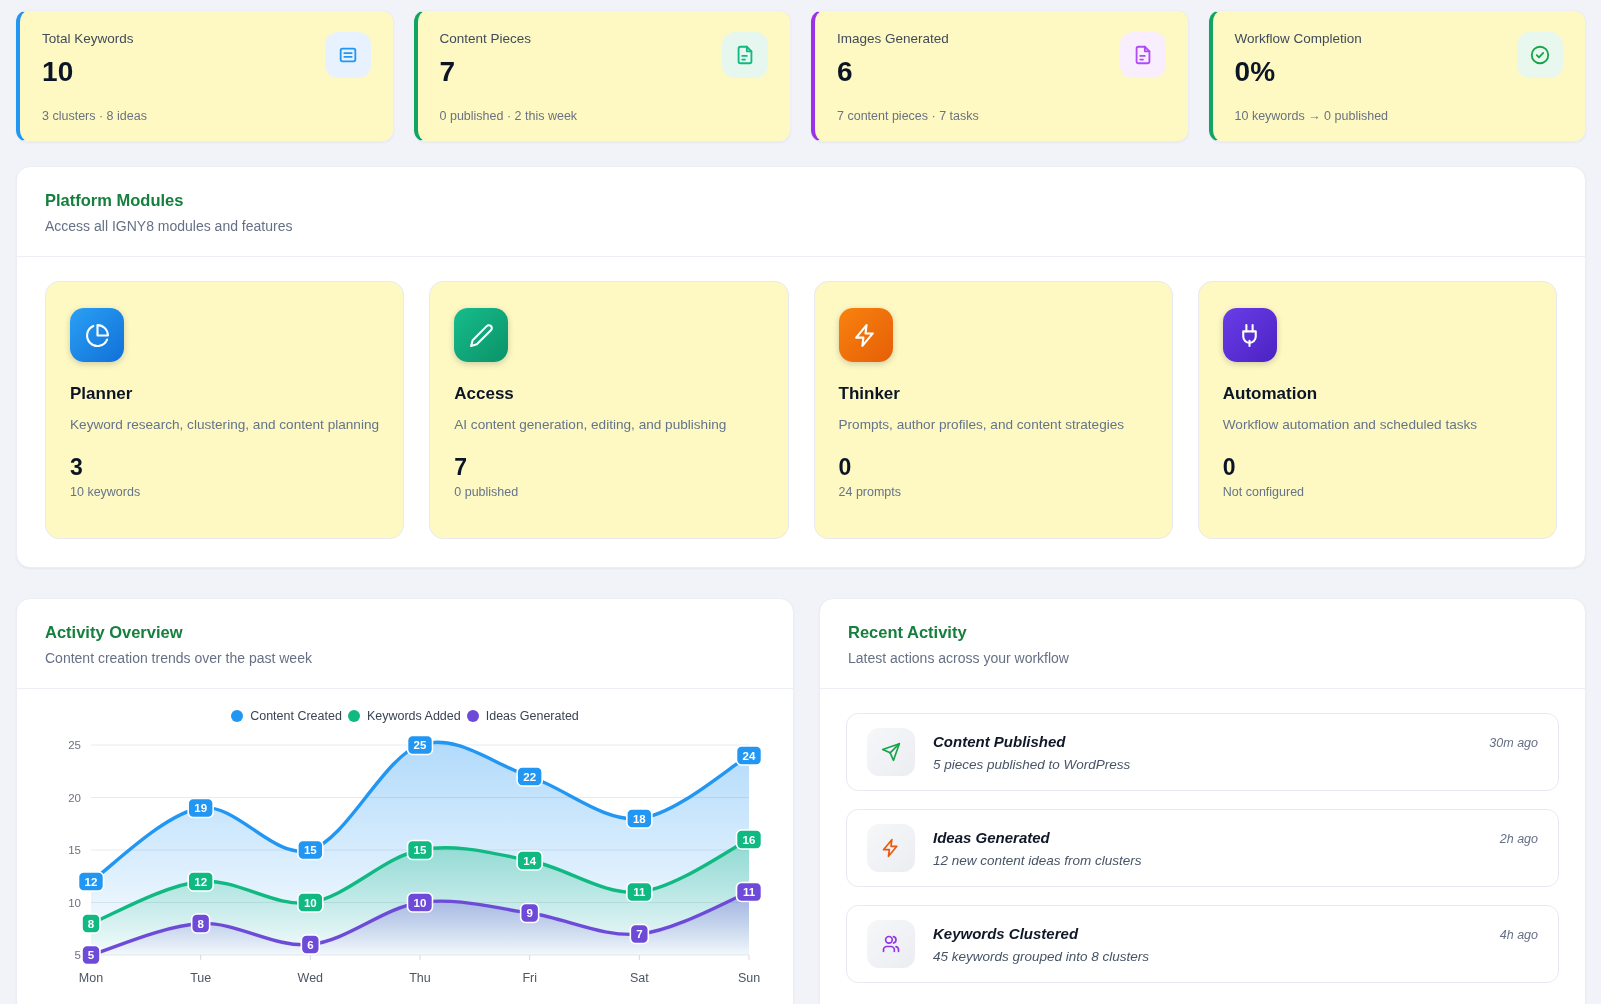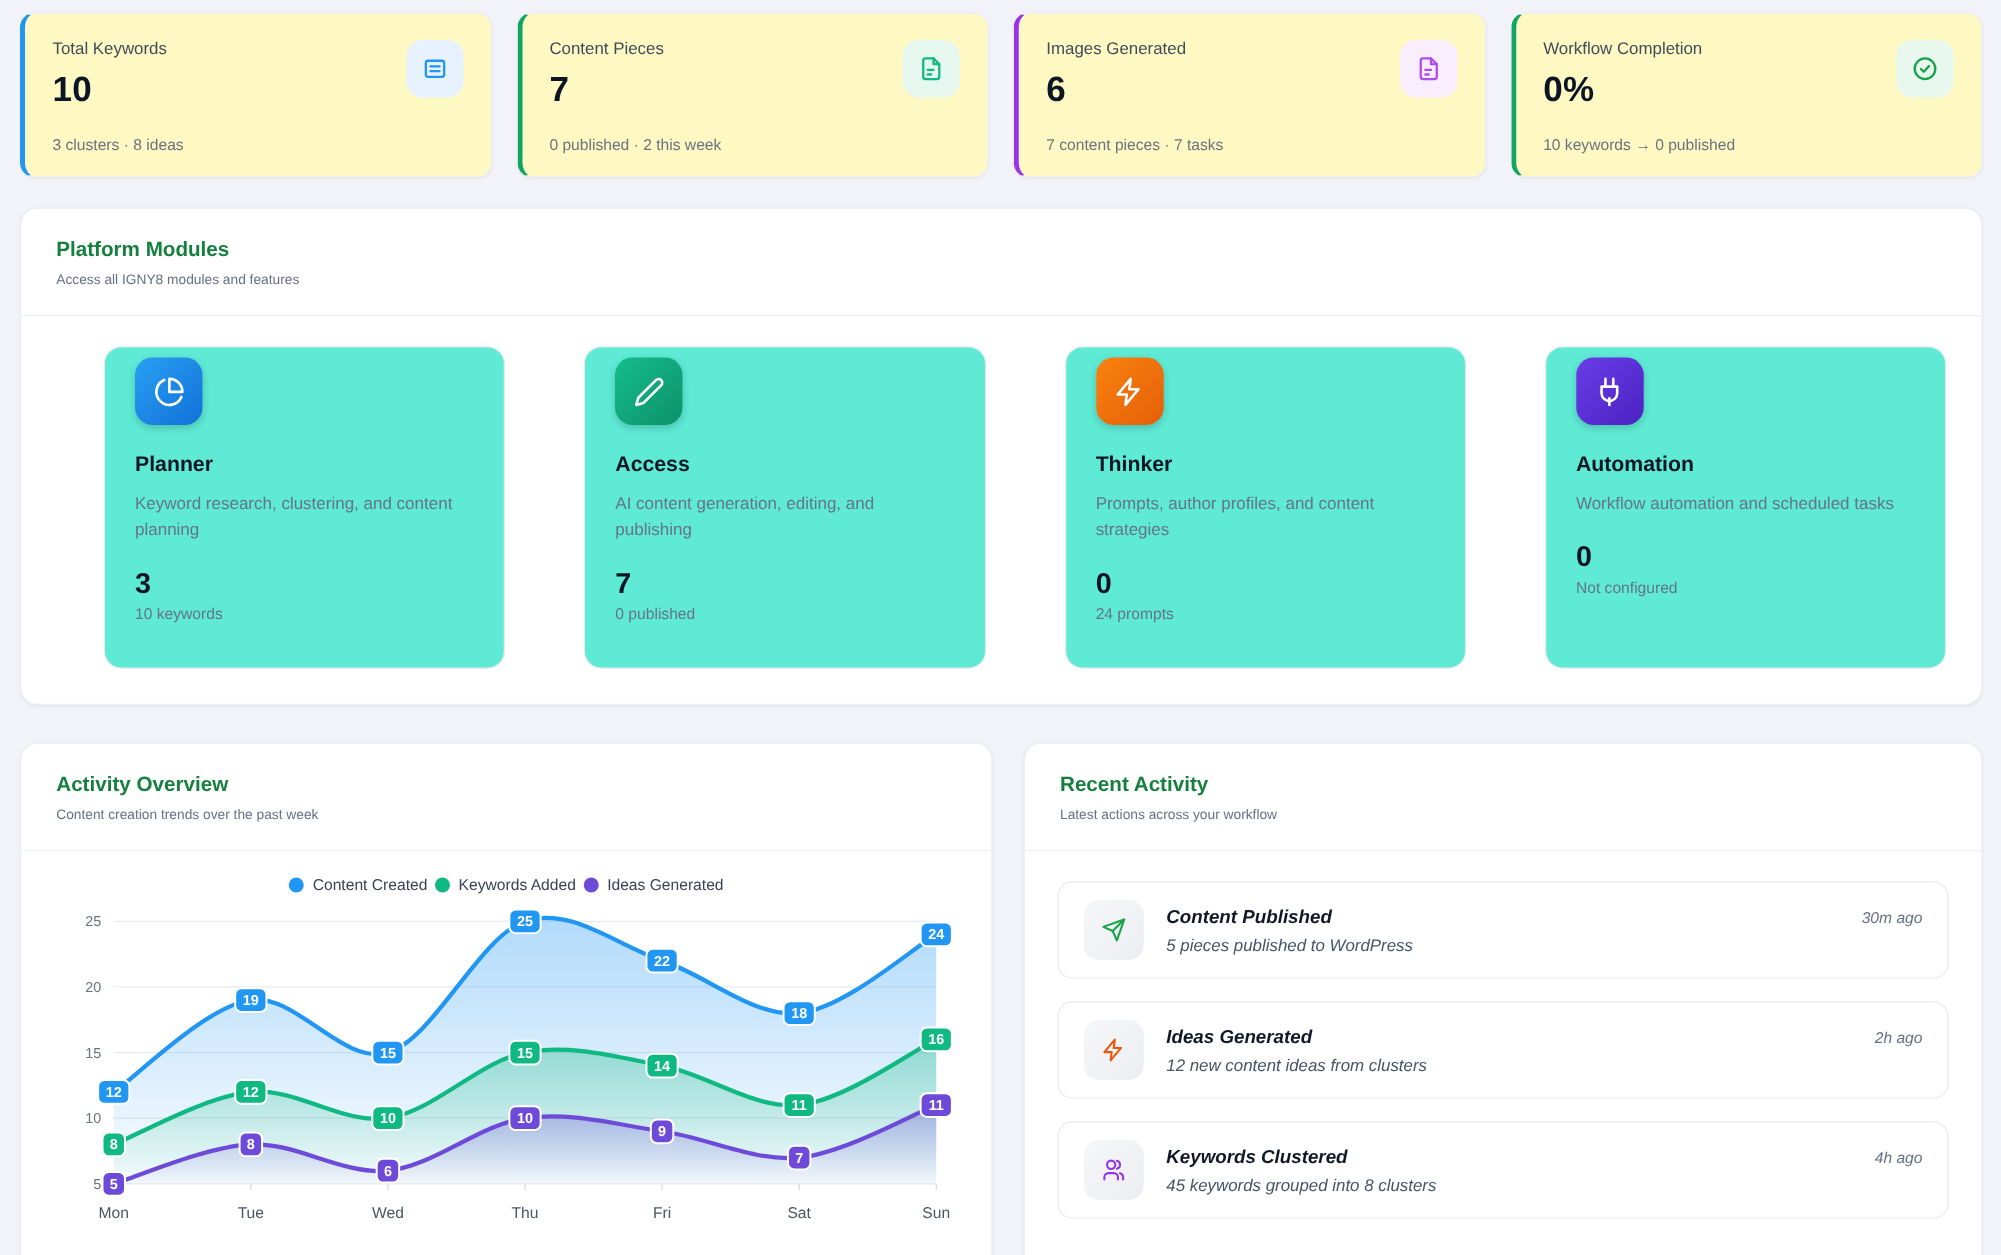--- a/index.html
+++ b/index.html
@@ -30,30 +30,29 @@
   }
   .icon-chip svg { width:22px; height:22px; }
 
   
   .panel {
     background:#fff; border:1px solid #eceef3; border-radius:14px;
     box-shadow:0 1px 2px rgba(16,24,40,.05);
   }
   .panel-header { padding:24px 28px 22px; border-bottom:1px solid #edeff4; }
   .panel-title { margin:0; font-size:16.5px; font-weight:700; color:#15803d; }
-  .panel-sub { margin:8px 0 0; font-size:11px; color:#667085; }
+  .panel-sub { margin:8px 0 0; font-size:14px; color:#667085; }
 
   
   .modules-panel { margin-bottom:30px; }
   .modules-grid { display:grid; grid-template-columns:repeat(4,1fr); gap:25px; padding:24px 28px 28px; }
   .module-card {
-    min-height:258px; background:#5eead4;
-    border:1px solid #e7eaf0; border-radius:14px; padding:8px 24px;
+    min-height:258px; background:#fef9c3;
+    border:1px solid #e7eaf0; border-radius:14px; padding:26px 24px;
     cursor:pointer;
-    margin-left:38px;
   }
   .module-icon {
     width:54px; height:54px; border-radius:14px; color:#fff;
     display:flex; align-items:center; justify-content:center;
     box-shadow:0 2px 6px rgba(16,24,40,.20);
   }
   .module-icon svg { width:25px; height:25px; }
   .module-title { margin:22px 0 0; font-size:17px; font-weight:700; color:#0c1526; }
   .module-desc { margin:10px 0 0; font-size:13.6px; line-height:1.55; color:#64748b; }
   .module-value { margin-top:19px; font-size:23px; font-weight:800; color:#0c1526; }

